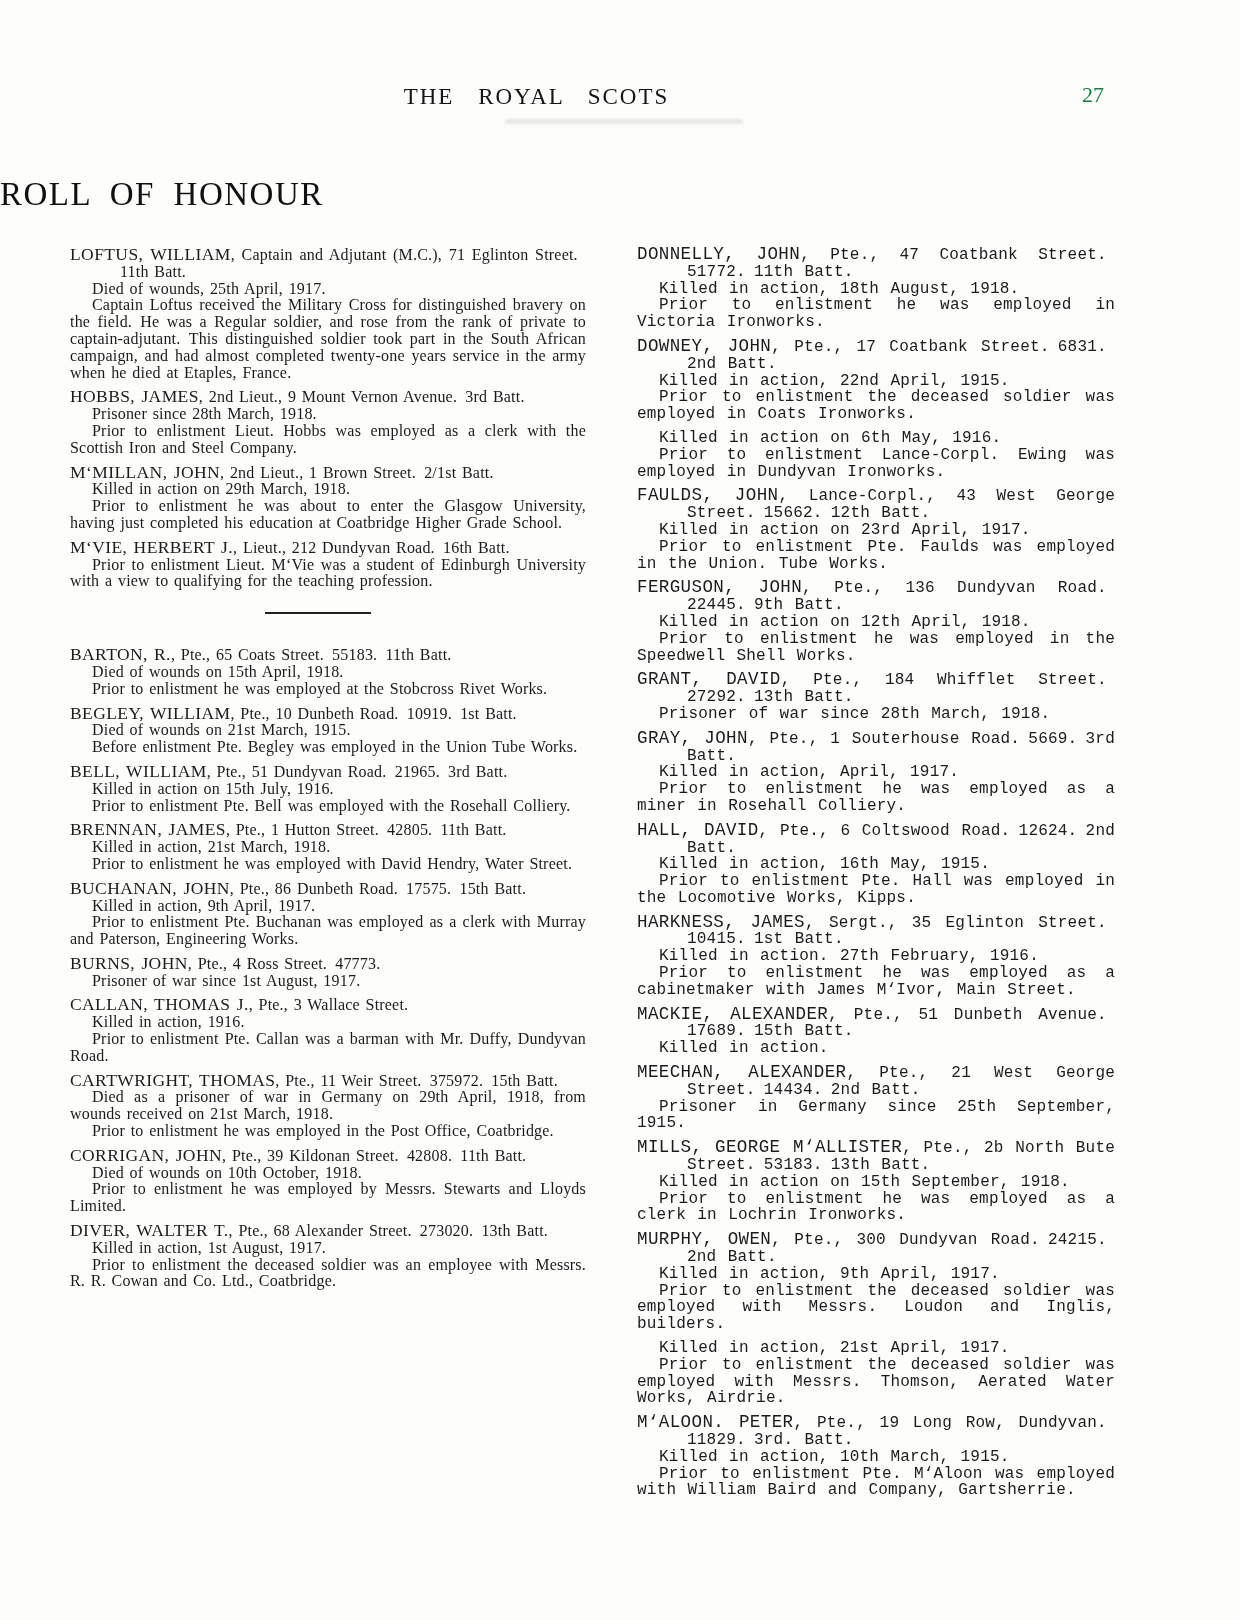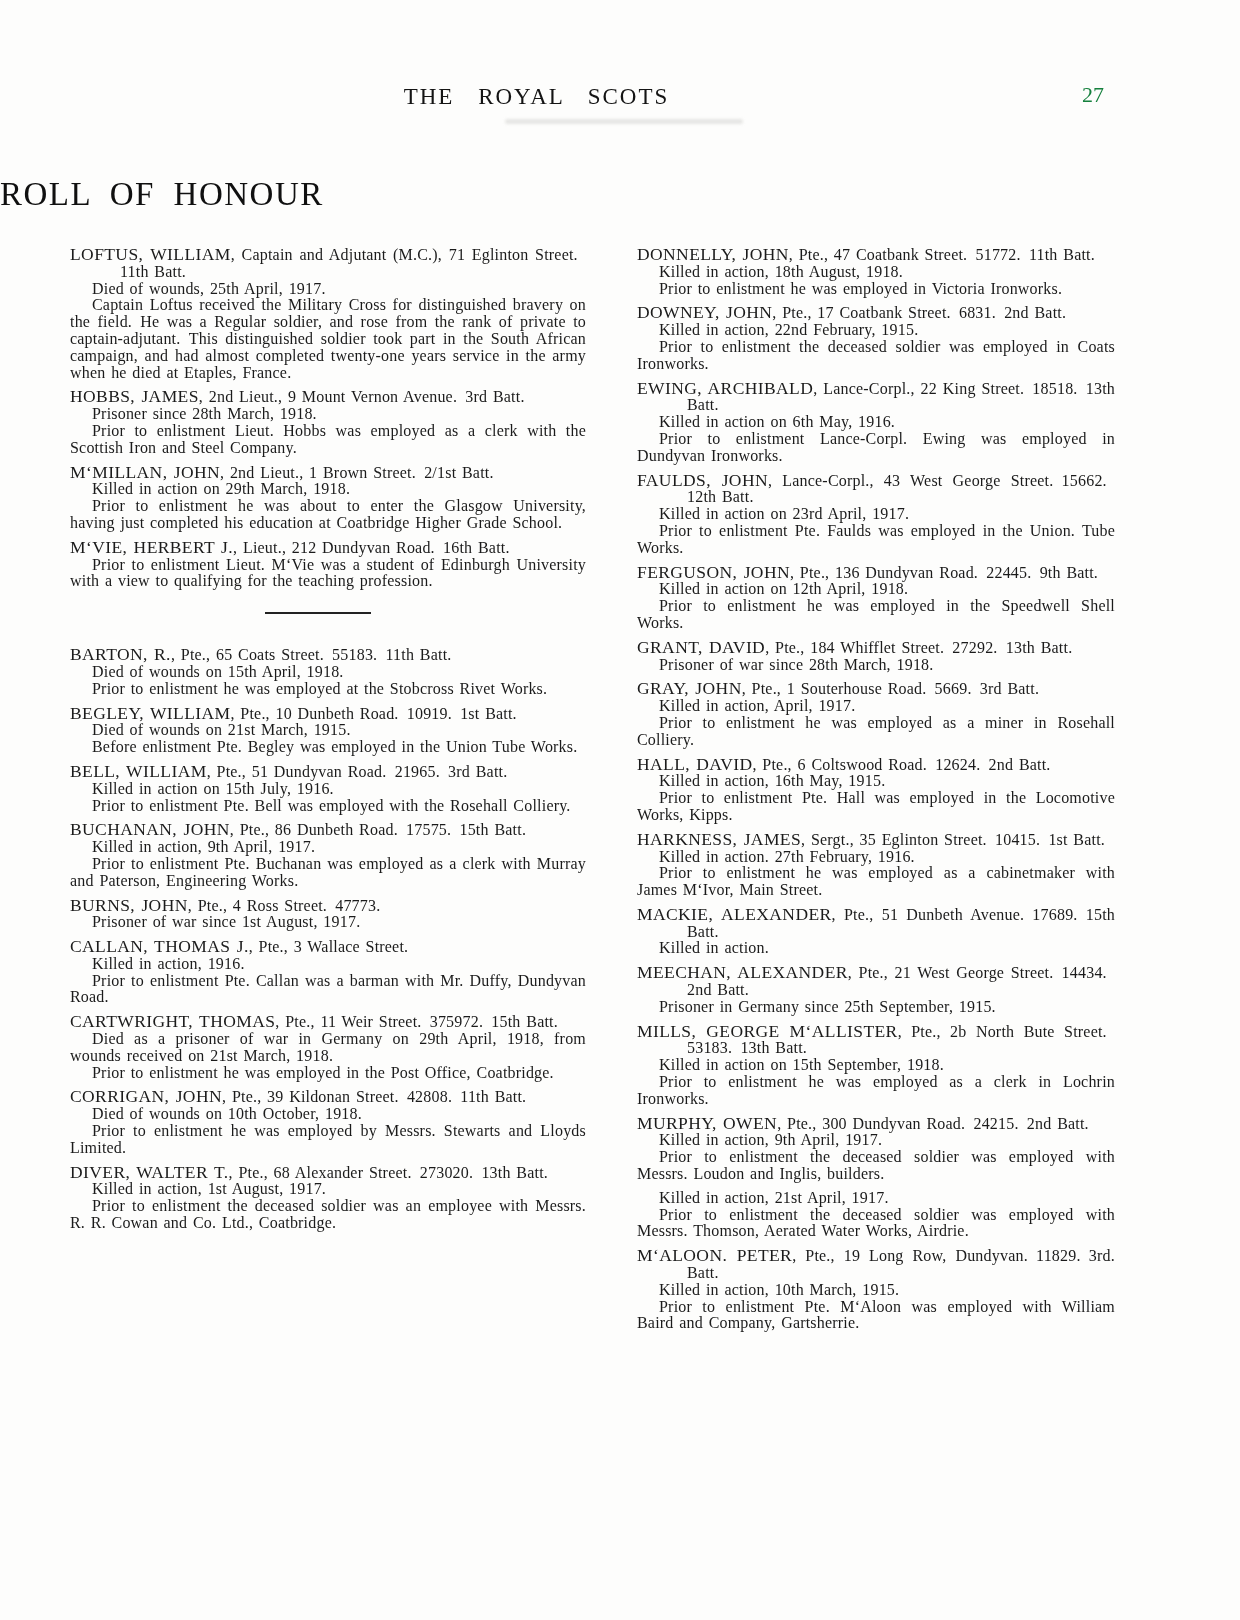--- a/index.html
+++ b/index.html
@@ -58,21 +58,21 @@
   }
   .col {
     position: absolute;
     top: 246px;
     font-size: 16px;
     line-height: 16.8px;
     letter-spacing: 0.2px;
     word-spacing: 1.5px;
   }
   .col-left  { left: 70px;  width: 516px; }
-  .col-right { left: 637px; width: 478px; }
+  .col-right { left: 637px; width: 478px; font-family: Liberation Mono, monospace; }
   .entry { margin: 0 0 7px 0; }
   .entry p { margin: 0; }
   .head {
     padding-left: 50px;
     text-indent: -50px;
     text-align: justify;
   }
   .name {
     font-size: 17.5px;
     letter-spacing: 0.4px;
@@ -131,20 +131,25 @@
     <p class="head"><span class="name">BEGLEY, WILLIAM</span><span class="head-rest">, Pte., 10 Dunbeth Road. 10919. 1st Batt.</span></p>
   <p class="para">Died of wounds on 21st March, 1915.</p>
         <p class="para">Before enlistment Pte. Begley was employed in the Union Tube Works.</p>
       </div>
       <div class="entry">
     <p class="head"><span class="name">BELL, WILLIAM</span><span class="head-rest">, Pte., 51 Dundyvan Road. 21965. 3rd Batt.</span></p>
   <p class="para">Killed in action on 15th July, 1916.</p>
         <p class="para">Prior to enlistment Pte. Bell was employed with the Rosehall Colliery.</p>
       </div>
       <div class="entry">
+    <p class="head"><span class="name">BRENNAN, JAMES</span><span class="head-rest">, Pte., 1 Hutton Street. 42805. 11th Batt.</span></p>
+  <p class="para">Killed in action, 21st March, 1918.</p>
+        <p class="para">Prior to enlistment he was employed with David Hendry, Water Street.</p>
+      </div>
+      <div class="entry">
     <p class="head"><span class="name">BUCHANAN, JOHN</span><span class="head-rest">, Pte., 86 Dunbeth Road. 17575. 15th Batt.</span></p>
   <p class="para">Killed in action, 9th April, 1917.</p>
         <p class="para">Prior to enlistment Pte. Buchanan was employed as a clerk with Murray and Paterson, Engineering Works.</p>
       </div>
       <div class="entry">
     <p class="head"><span class="name">BURNS, JOHN</span><span class="head-rest">, Pte., 4 Ross Street. 47773.</span></p>
   <p class="para">Prisoner of war since 1st August, 1917.</p>
       </div>
       <div class="entry">
     <p class="head"><span class="name">CALLAN, THOMAS J.</span><span class="head-rest">, Pte., 3 Wallace Street.</span></p>
@@ -169,25 +174,24 @@
     </div>
 
   <div class="col col-right">
       <div class="entry">
     <p class="head"><span class="name">DONNELLY, JOHN</span><span class="head-rest">, Pte., 47 Coatbank Street. 51772. 11th Batt.</span></p>
   <p class="para">Killed in action, 18th August, 1918.</p>
         <p class="para">Prior to enlistment he was employed in Victoria Ironworks.</p>
       </div>
       <div class="entry">
     <p class="head"><span class="name">DOWNEY, JOHN</span><span class="head-rest">, Pte., 17 Coatbank Street. 6831. 2nd Batt.</span></p>
-  <p class="para">Killed in action, 22nd February, 1915.</p>
+  <p class="para">Killed in action, 22nd April, 1915.</p>
         <p class="para">Prior to enlistment the deceased soldier was employed in Coats Ironworks.</p>
       </div>
       <div class="entry">
-    <p class="head"><span class="name">EWING, ARCHIBALD</span><span class="head-rest">, Lance-Corpl., 22 King Street. 18518. 13th Batt.</span></p>
   <p class="para">Killed in action on 6th May, 1916.</p>
         <p class="para">Prior to enlistment Lance-Corpl. Ewing was employed in Dundyvan Ironworks.</p>
       </div>
       <div class="entry">
     <p class="head"><span class="name">FAULDS, JOHN</span><span class="head-rest">, Lance-Corpl., 43 West George Street. 15662. 12th Batt.</span></p>
   <p class="para">Killed in action on 23rd April, 1917.</p>
         <p class="para">Prior to enlistment Pte. Faulds was employed in the Union. Tube Works.</p>
       </div>
       <div class="entry">
     <p class="head"><span class="name">FERGUSON, JOHN</span><span class="head-rest">, Pte., 136 Dundyvan Road. 22445. 9th Batt.</span></p>

